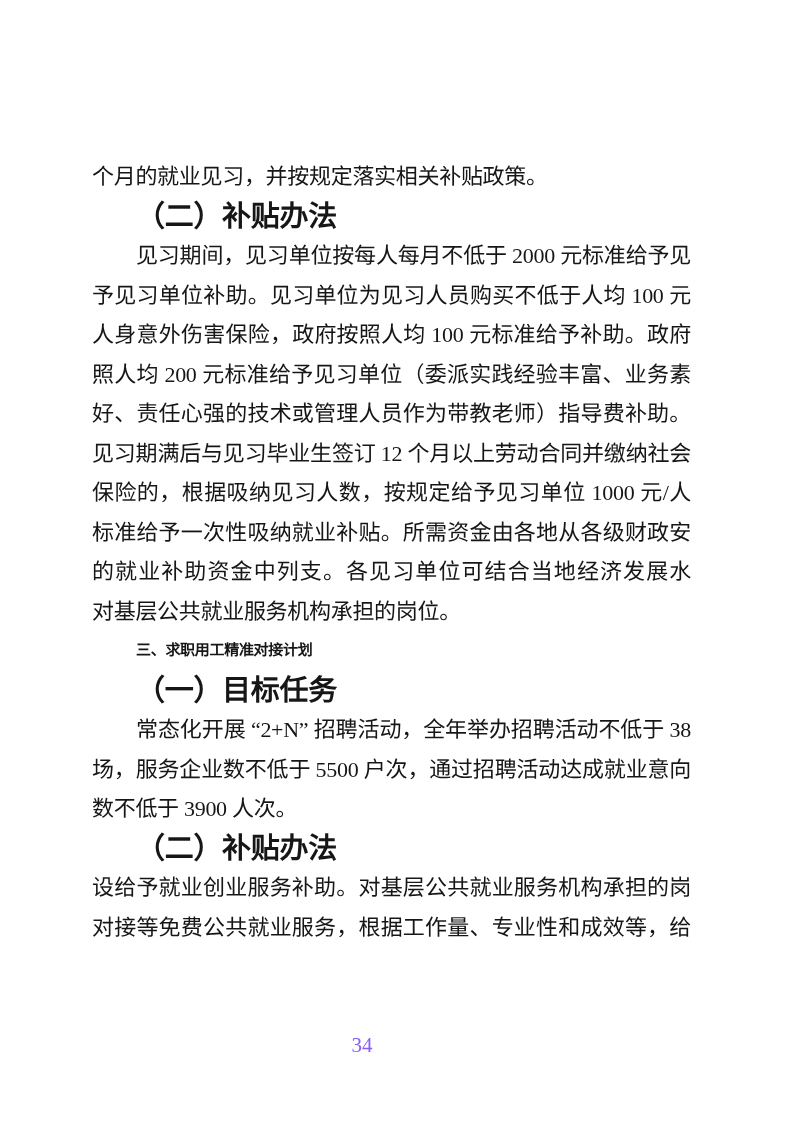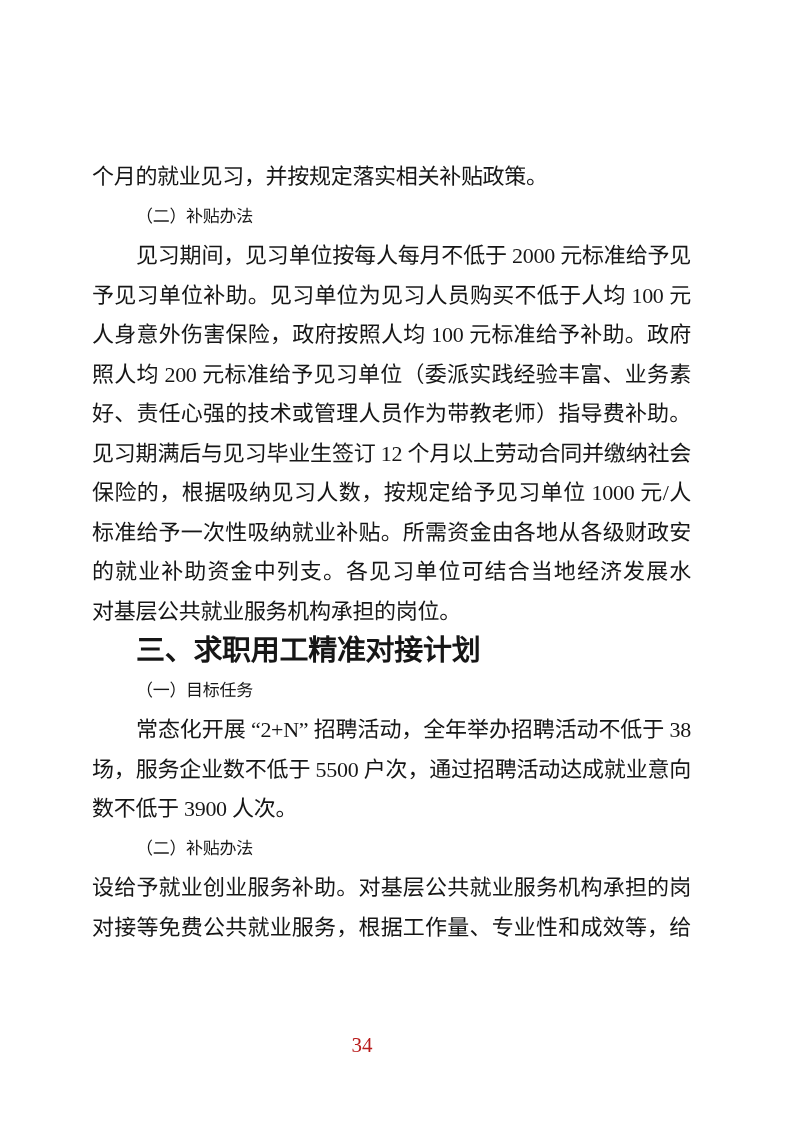--- a/index.html
+++ b/index.html
@@ -41,43 +41,43 @@
     text-align-last: left;
   }
   
   .t-first {
     text-indent: 44px;
   }
   
   .h1 {
     font-family: "DejaVu Sans", "Liberation Sans", sans-serif;
     font-weight: bold;
-    font-size: 29px;
+    font-size: 15px;
     text-indent: 44px;
     text-align: right;
     text-align-last: left;
   }
   
   .h2 {
-    font-weight: normal;
-    font-size: 17px;
+    font-weight: bold;
+    font-size: 29px;
     text-indent: 44px;
     text-align: left;
     text-align-last: left;
   }
   .page-number {
     position: absolute;
     top: 994px;
     left: 0;
     width: 724px;
     height: 39.5px;
     line-height: 39.5px;
     text-align: center;
     font-size: 21px;
-    color: #b91c1c;
+    color: #8b5cf6;
   }
 </style>
 </head>
 <body>
 
 <div class="page">
   <div class="content">
     <div class="line t-tail">个月的就业见习，并按规定落实相关补贴政策。</div>
     <div class="line h2">（二）补贴办法</div>
     <div class="line t-first">见习期间，见习单位按每人每月不低于 2000 元标准给予见</div>

